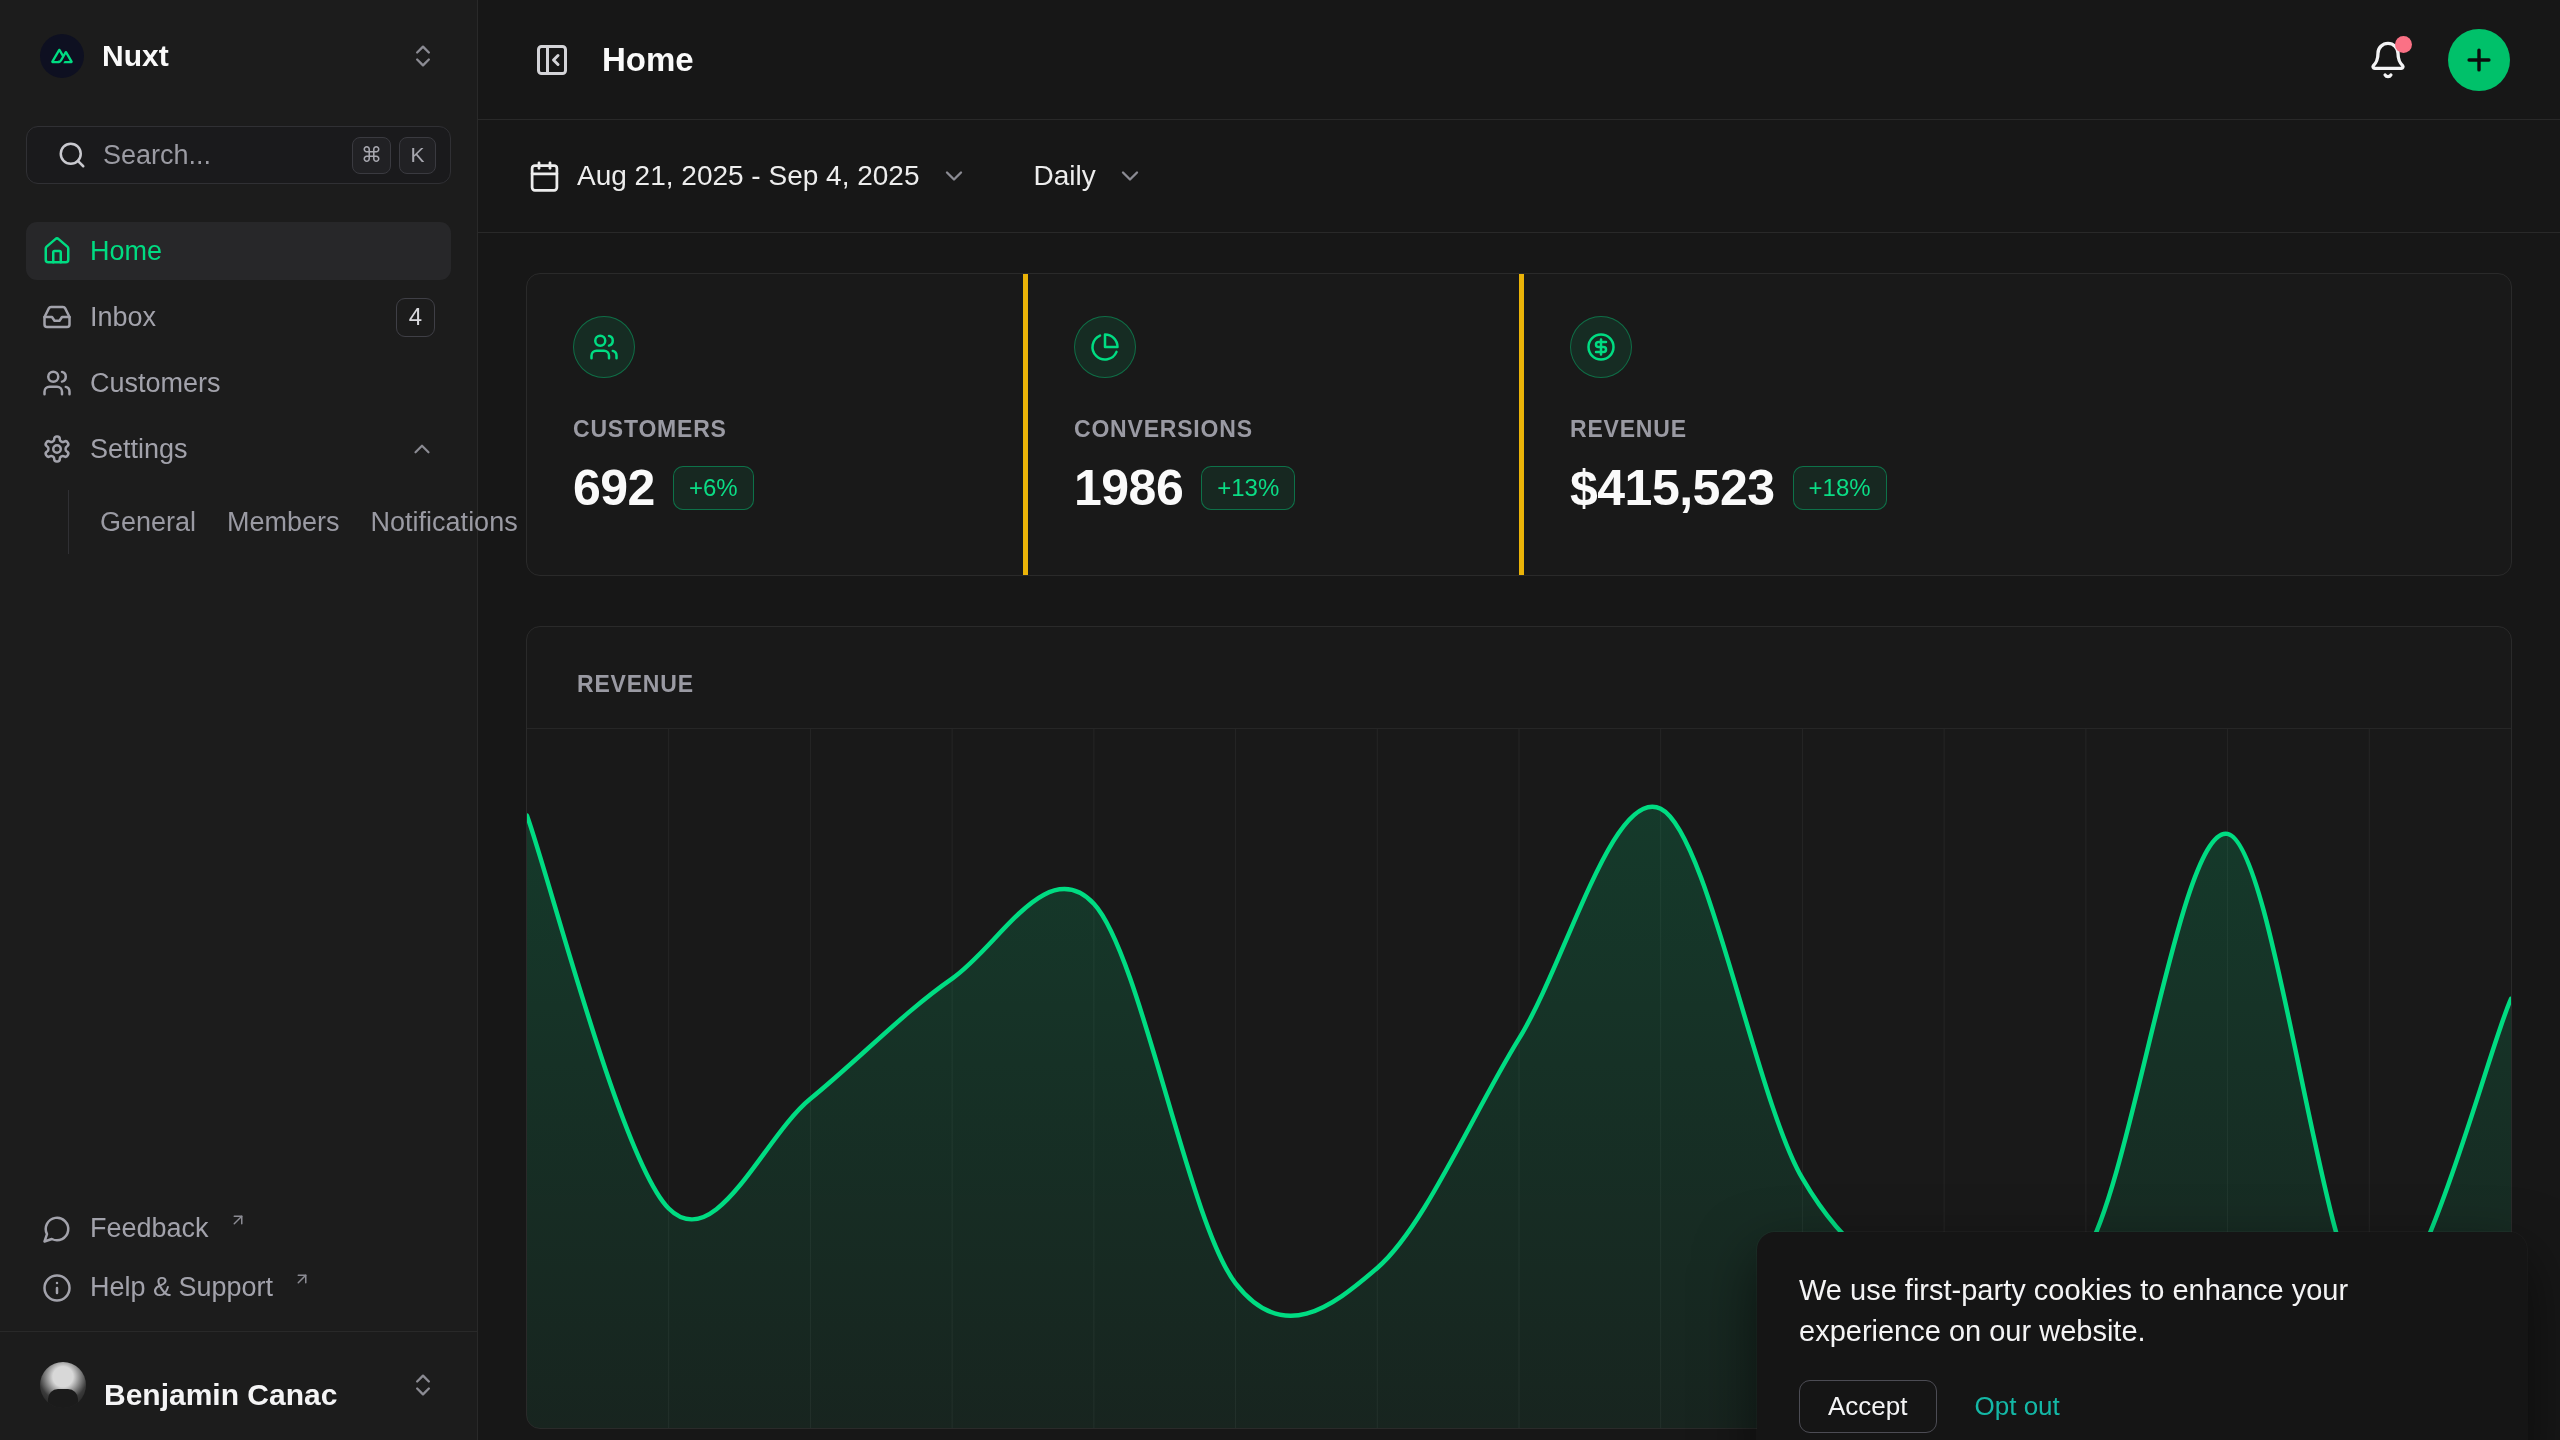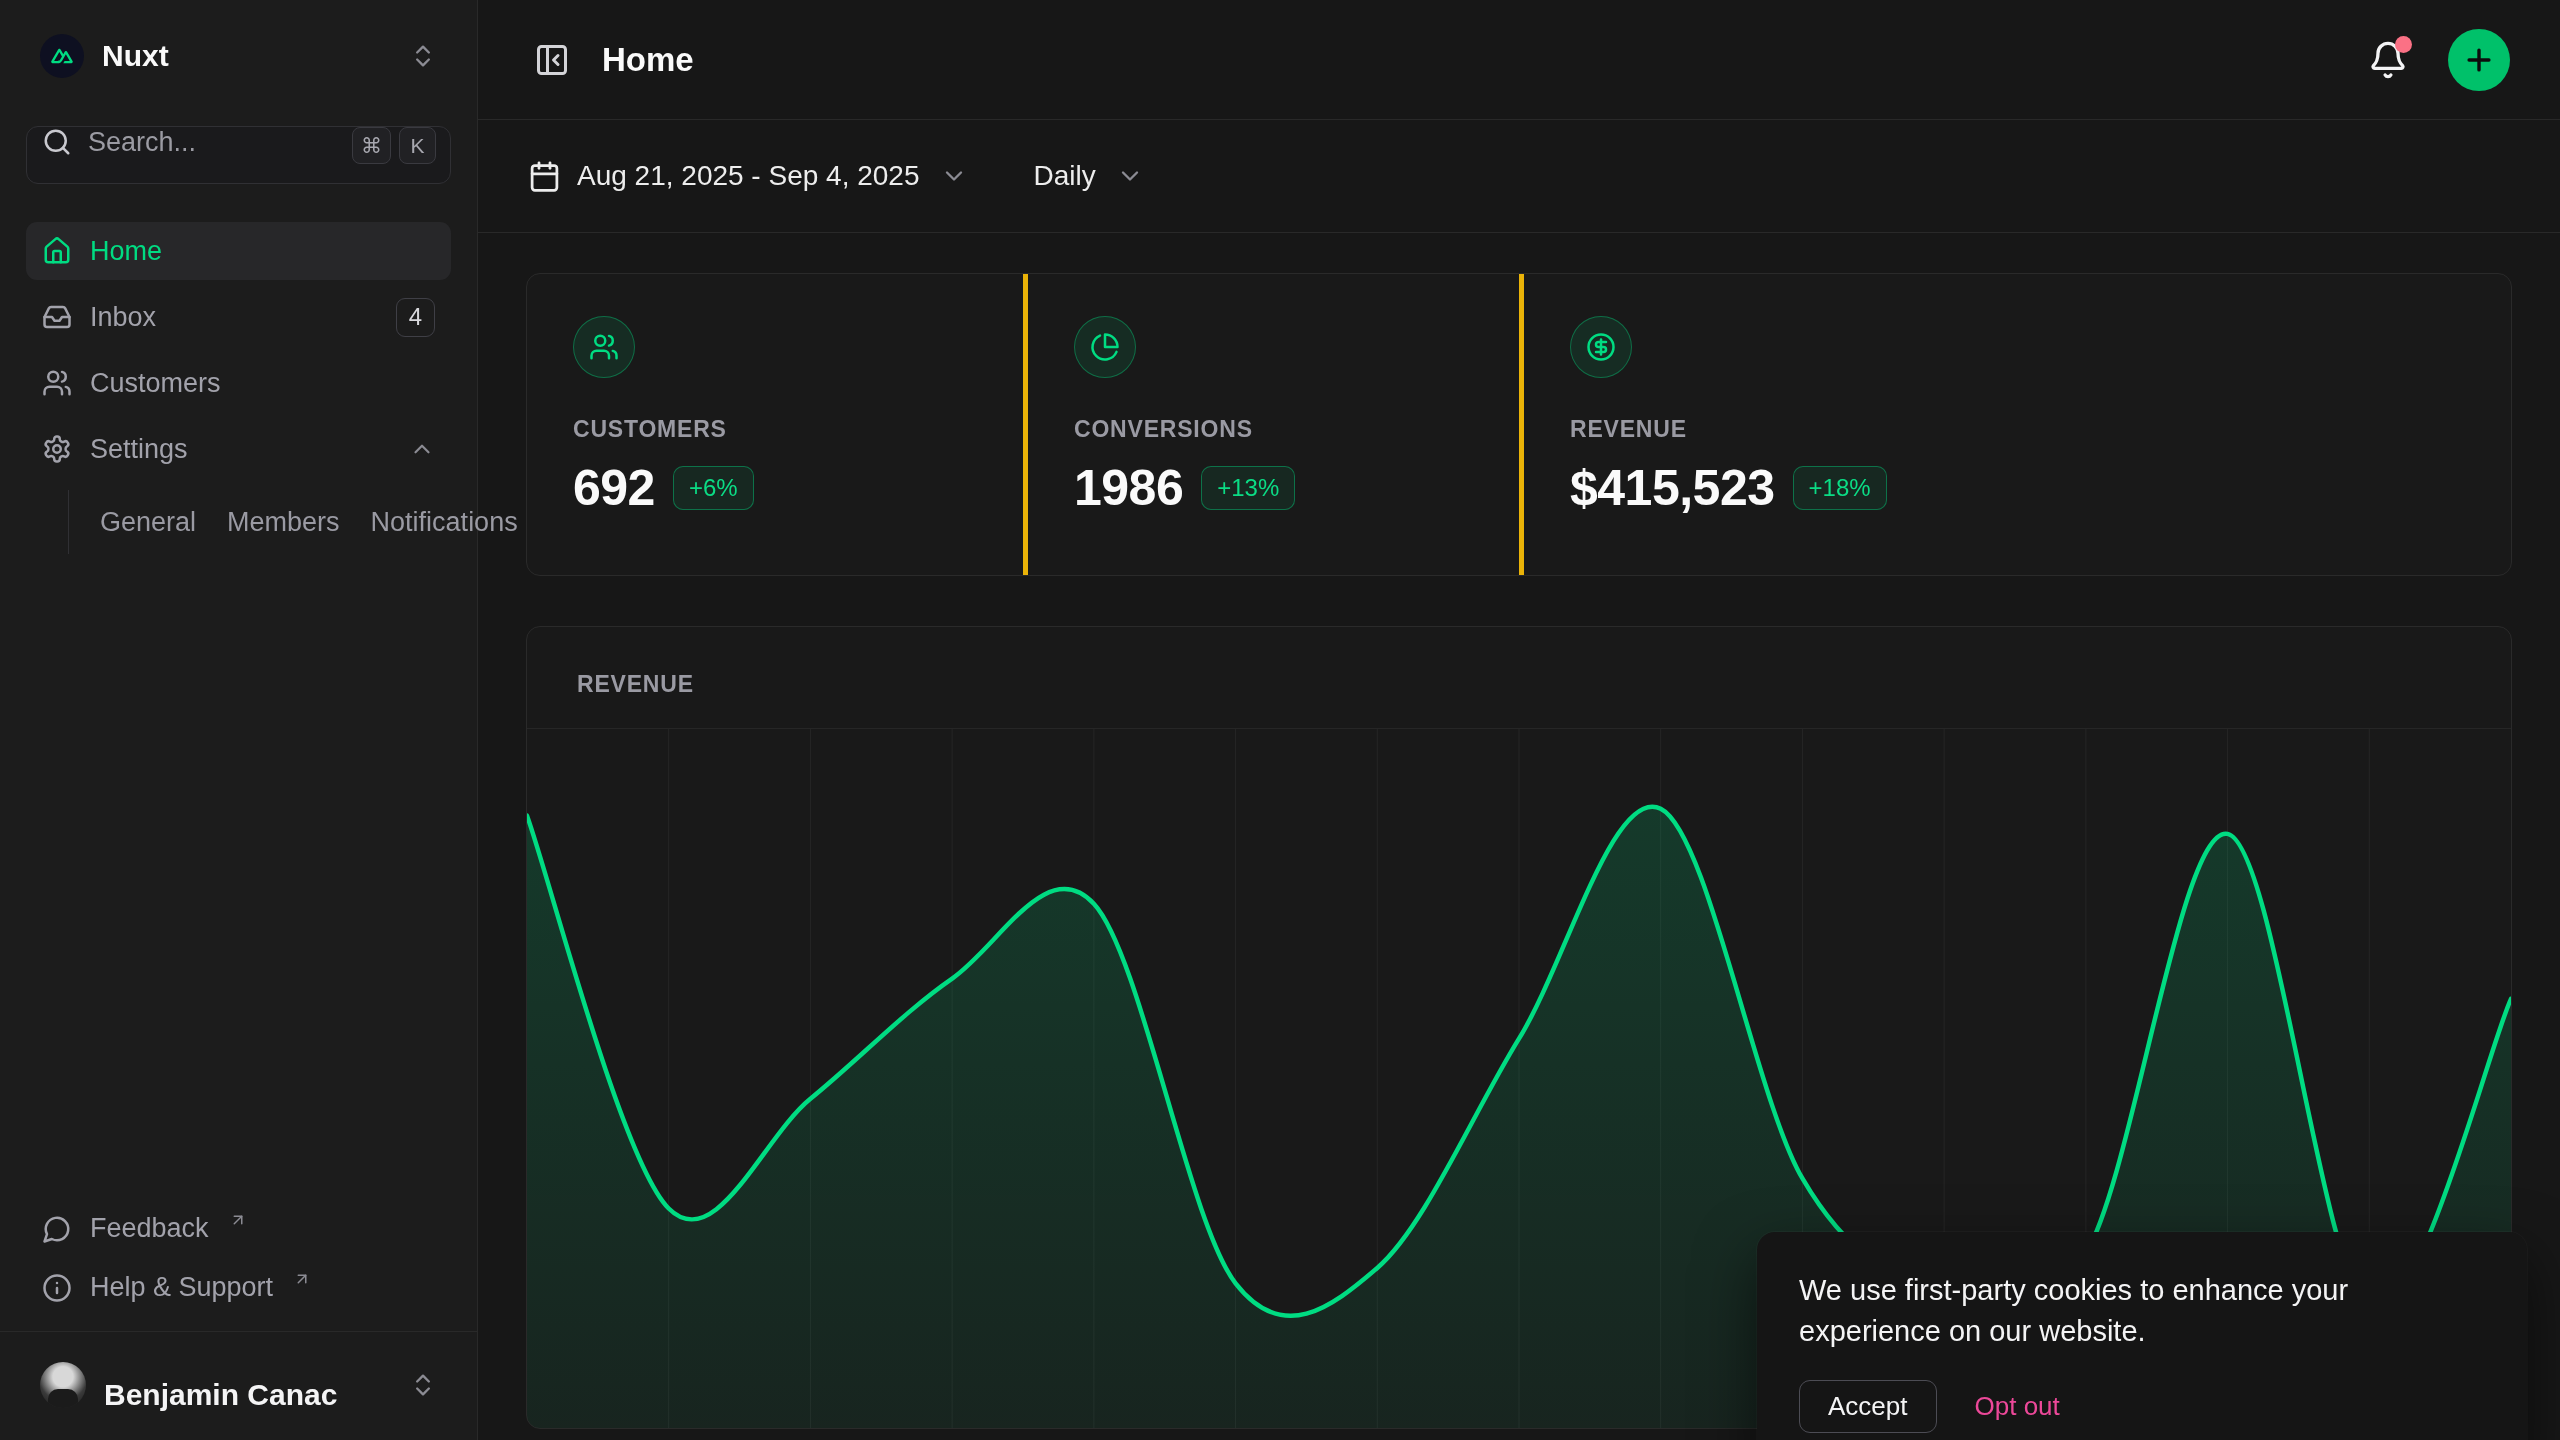--- a/index.html
+++ b/index.html
@@ -9,21 +9,21 @@
 
   
   .sidebar { width:478px; min-width:478px; height:100%; background:#1c1c1c;
     border-right:1px solid #292929; display:flex; flex-direction:column; padding:24px 26px 0; }
   .team-selector { display:flex; align-items:center; gap:18px; padding:10px 14px; border-radius:12px; cursor:pointer; }
   .logo-circle { width:44px; height:44px; border-radius:50%; background:#0e1021; display:flex; align-items:center; justify-content:center; flex:none; }
   .team-name { font-size:30px; font-weight:600; color:#fafafa; flex:1; }
   .icon { flex:none; }
   .muted-ic { color:#8b8b93; }
   .searchbox { margin-top:38px; height:58px; border:1px solid #303034; background:#1a1a1c;
-    border-radius:12px; display:flex; align-items:flex-start; gap:16px; padding:0 14px 0 15px; cursor:text; }
+    border-radius:12px; display:flex; align-items:center; gap:16px; padding:0 14px 0 30px; cursor:text; }
   .searchbox .ph { flex:1; font-size:27px; color:#9b9ba3; }
   .kbds { display:flex; gap:8px; }
   kbd { min-width:37px; height:37px; border:1px solid #3a3a40; background:#212124; border-radius:8px;
     display:flex; align-items:center; justify-content:center; font-family:inherit; font-size:21px; color:#a7a7af; padding:0 8px; }
   nav { margin-top:38px; display:flex; flex-direction:column; gap:8px; }
   .nav-item { display:flex; align-items:center; gap:18px; height:58px; padding:0 16px; border-radius:11px;
     color:#a2a2ab; font-size:27px; font-weight:500; cursor:pointer; }
   .nav-item .lbl { flex:1; }
   .nav-item.active { background:#272729; color:#00dc82; }
   .nav-badge { min-width:39px; height:39px; border:1px solid #3f3f46; border-radius:9px; display:flex;
@@ -84,21 +84,21 @@
   .gridline { stroke:#262626; stroke-width:1; vector-effect:non-scaling-stroke; }
 
   
   .cookie-banner { position:fixed; left:1757px; top:1232px; width:770px; background:#151515;
     border-radius:18px; padding:38px 42px; box-shadow:0 24px 60px rgba(0,0,0,0.55), 0 0 0 1px rgba(255,255,255,0.03);
     z-index:50; }
   .cookie-msg { font-size:29px; line-height:1.42; color:#f4f4f5; }
   .cookie-actions { margin-top:28px; display:flex; align-items:center; gap:38px; }
   .cookie-accept { background:transparent; border:1px solid #4c4c54; border-radius:11px; padding:10px 28px;
     color:#f4f4f5; font-family:inherit; font-size:26px; font-weight:500; cursor:pointer; }
-  .cookie-optout { background:none; border:none; color:#ec4899; font-family:inherit; font-size:26px; font-weight:500; cursor:pointer; }
+  .cookie-optout { background:none; border:none; color:#14b8a6; font-family:inherit; font-size:26px; font-weight:500; cursor:pointer; }
 </style>
 </head>
 <body>
 
 <div class="app">
 
   <aside class="sidebar">
 
     <div class="team-selector">
       <span class="logo-circle">

